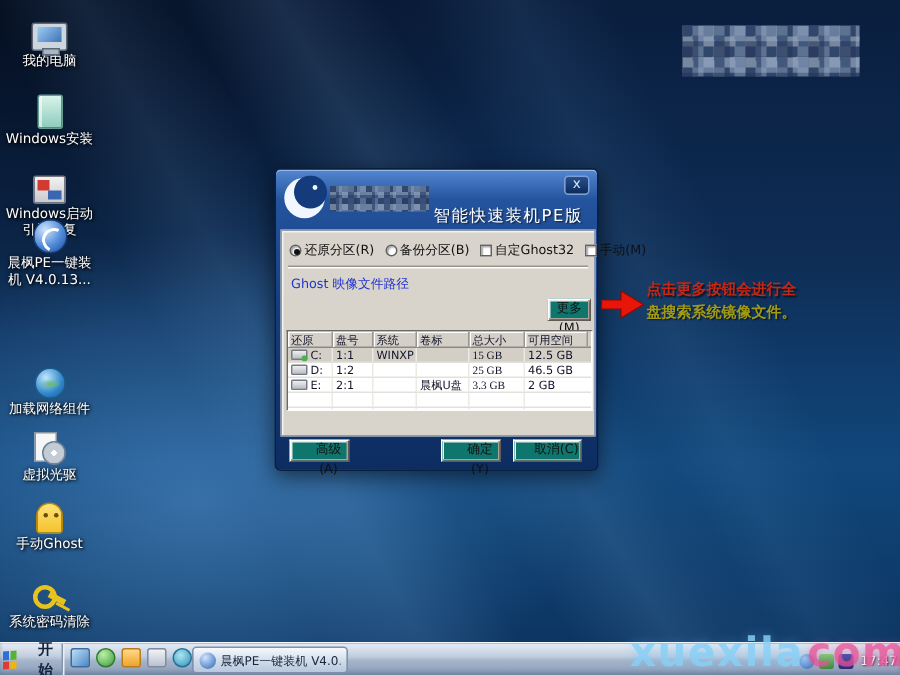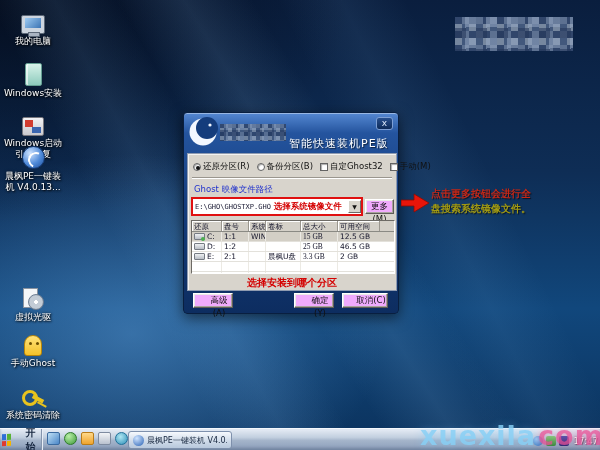--- a/index.html
+++ b/index.html
@@ -64,31 +64,31 @@
   .radio{width:8px;height:8px;border-radius:50%;background:#fff;border:1px solid #636363;box-shadow:inset 1px 1px 1px #aaa;position:relative;flex:none;}
   .radio.sel::after{content:"";position:absolute;left:2px;top:2px;width:4px;height:4px;border-radius:50%;background:#111;}
   .checkbox{width:8px;height:8px;background:#fff;border:1px solid #636363;box-shadow:inset 1px 1px 1px #aaa;flex:none;}
   .etched{position:absolute;left:4px;right:4px;top:23px;height:2px;border-top:1px solid #9a968e;border-bottom:1px solid #fff;}
   .ghost-label{position:absolute;left:6px;top:30px;font-size:8.5px;color:#2233cc;}
 
   .combo-wrap{position:absolute;left:3px;top:43px;width:172px;height:19px;border:2px solid #e01010;background:#fff;display:flex;align-items:center;}
   .combo-value{font-family:"DejaVu Sans Mono",monospace;font-size:7px;color:#1a1a33;padding-left:2px;white-space:nowrap;}
   .combo-hint{font-size:8.5px;font-weight:bold;color:#d40000;margin-left:3px;white-space:nowrap;}
   .dd-btn{margin-left:auto;width:13px;height:13px;background:#d8d4cc;border:1px solid;border-color:#fff #6d6a65 #6d6a65 #fff;font-size:6px;line-height:12px;text-align:center;color:#111;cursor:pointer;flex:none;}
-  .btn3d{background:#f0abfc;border:1px solid;border-color:#fff #5f5c57 #5f5c57 #fff;box-shadow:inset -1px -1px 0 #a8a49c,inset 1px 1px 0 #ecebe7;color:#111;text-align:center;cursor:pointer;}
+  .btn3d{background:#0f766e;border:1px solid;border-color:#fff #5f5c57 #5f5c57 #fff;box-shadow:inset -1px -1px 0 #a8a49c,inset 1px 1px 0 #ecebe7;color:#111;text-align:center;cursor:pointer;}
   .more-btn{position:absolute;right:2px;top:45px;width:29px;height:15px;font-size:8.5px;line-height:13px;}
 
   .table{position:absolute;left:3px;top:66px;width:204px;height:54px;background:#fff;border:1px solid;border-color:#6d6a65 #fff #fff #6d6a65;font-size:7.5px;color:#14142a;overflow:hidden;}
   .trow{display:flex;height:10px;align-items:center;border-bottom:1px solid #e3e1db;}
   .trow.hdr{height:11px;background:#d4d0c8;border-bottom:1px solid #8a8a84;}
   .trow.hdr .tc{border-right:1px solid #9a968e;box-shadow:inset 1px 1px 0 #fff;height:100%;line-height:11px;}
   .trow.sel{background:#d3cfc6;}
   .tc{padding-left:2px;overflow:hidden;white-space:nowrap;border-right:1px solid #eceae4;height:100%;line-height:10px;}
   .c0{width:30px;display:flex;align-items:center;gap:2px;}
-  .c1{width:27px;}.c2{width:17px;}.c3{width:35px;}.c4{width:37px;font-family:Liberation Serif, serif;}.c5{width:42px;border-right:none;}
+  .c1{width:27px;}.c2{width:29px;}.c3{width:35px;}.c4{width:37px;font-family:Liberation Serif, serif;}.c5{width:42px;border-right:none;}
   .drive-glyph{width:11px;height:7px;background:linear-gradient(180deg,#eef0f2,#b9bec6);border:1px solid #767b83;border-radius:1px;flex:none;position:relative;}
   .drive-glyph.os::after{content:"";position:absolute;right:-1px;bottom:-2px;width:4px;height:4px;background:#4caf50;border-radius:50%;}
 
   .partition-hint{position:absolute;left:0;right:0;top:122px;text-align:center;font-size:10px;font-weight:bold;color:#d40000;}
 
   .dlg-buttons{position:absolute;left:0;right:0;bottom:0;height:24px;}
   .dlg-btn{position:absolute;top:4px;height:15px;font-size:8.5px;line-height:13px;padding-left:12px;}
   .btn-adv{left:9px;width:40px;}
   .btn-ok{left:110px;width:40px;}
   .btn-cancel{left:158px;width:46px;}
@@ -155,20 +155,26 @@
         <span class="ic-toolbox"></span>
       </div>
     <div class="lbl">Windows启动引导修复</div>
   </div>
   <div class="icon-item" style="top:141px">
     <div class="art">
         <span class="ic-orb"></span>
       </div>
     <div class="lbl">晨枫PE一键装机 V4.0.13...</div>
   </div>
+  <div class="icon-item" style="top:238px">
+    <div class="art">
+        <span class="ic-globe"></span>
+      </div>
+    <div class="lbl">加载网络组件</div>
+  </div>
   <div class="icon-item" style="top:328px">
     <div class="art">
         <span class="ic-ghost"></span>
       </div>
     <div class="lbl">手动Ghost</div>
   </div>
   <div class="icon-item" style="top:282px">
     <div class="art">
         <span class="ic-cd"></span>
       </div>
@@ -210,25 +216,20 @@
           <span>自定Ghost32</span>
         </span>
         <span class="opt">
           <span class="checkbox"></span>
           <span>手动(M)</span>
         </span>
       </div>
       <div class="etched"></div>
       <div class="ghost-label">Ghost 映像文件路径</div>
 
-      <div class="combo-wrap">
-        <span class="combo-value">E:\GHO\GHOSTXP.GHO</span>
-        <span class="combo-hint">选择系统镜像文件</span>
-        <span class="dd-btn">▼</span>
-      </div>
       <div class="btn3d more-btn">更多(M)</div>
 
       <div class="table">
         <div class="trow hdr">
           <div class="tc c0">还原</div>
           <div class="tc c1">盘号</div>
           <div class="tc c2">系统</div>
           <div class="tc c3">卷标</div>
           <div class="tc c4">总大小</div>
           <div class="tc c5">可用空间</div>
@@ -277,21 +278,20 @@
         <div class="trow">
           <div class="tc c0"></div>
             <div class="tc c1"></div>
             <div class="tc c2"></div>
             <div class="tc c3"></div>
             <div class="tc c4"></div>
             <div class="tc c5"></div>
         </div>
       </div>
 
-      <div class="partition-hint">选择安装到哪个分区</div>
     </div>
 
     <div class="dlg-buttons">
       <div class="btn3d dlg-btn btn-adv">高级(A)</div>
       <div class="btn3d dlg-btn btn-ok">确定(Y)</div>
       <div class="btn3d dlg-btn btn-cancel">取消(C)</div>
     </div>
   </div>
 
   <svg class="anno-arrow" width="30" height="24" viewBox="0 0 30 24">

